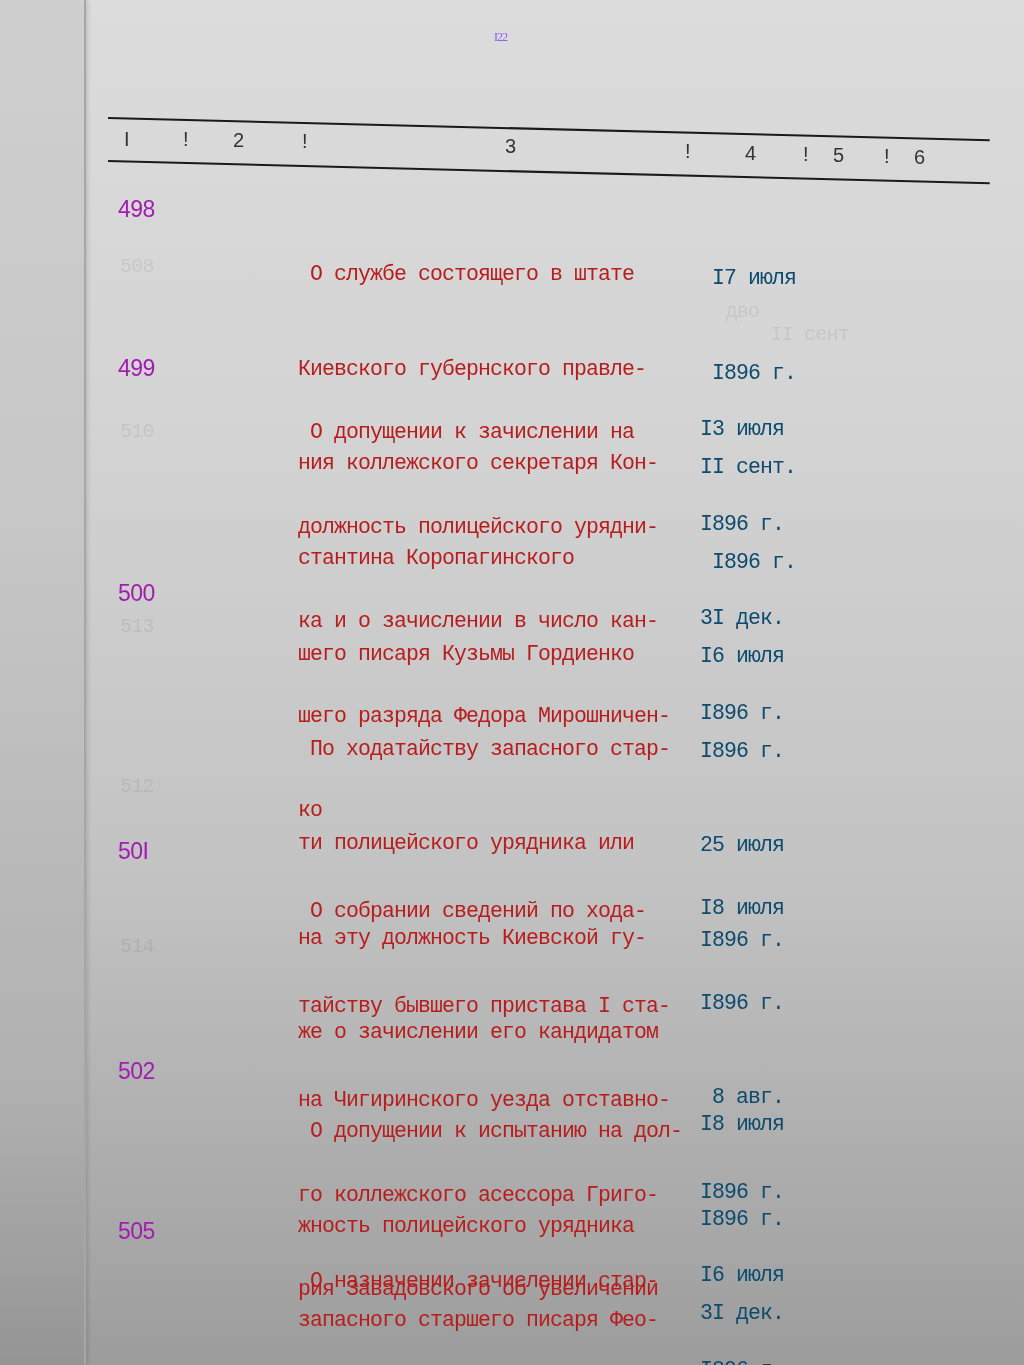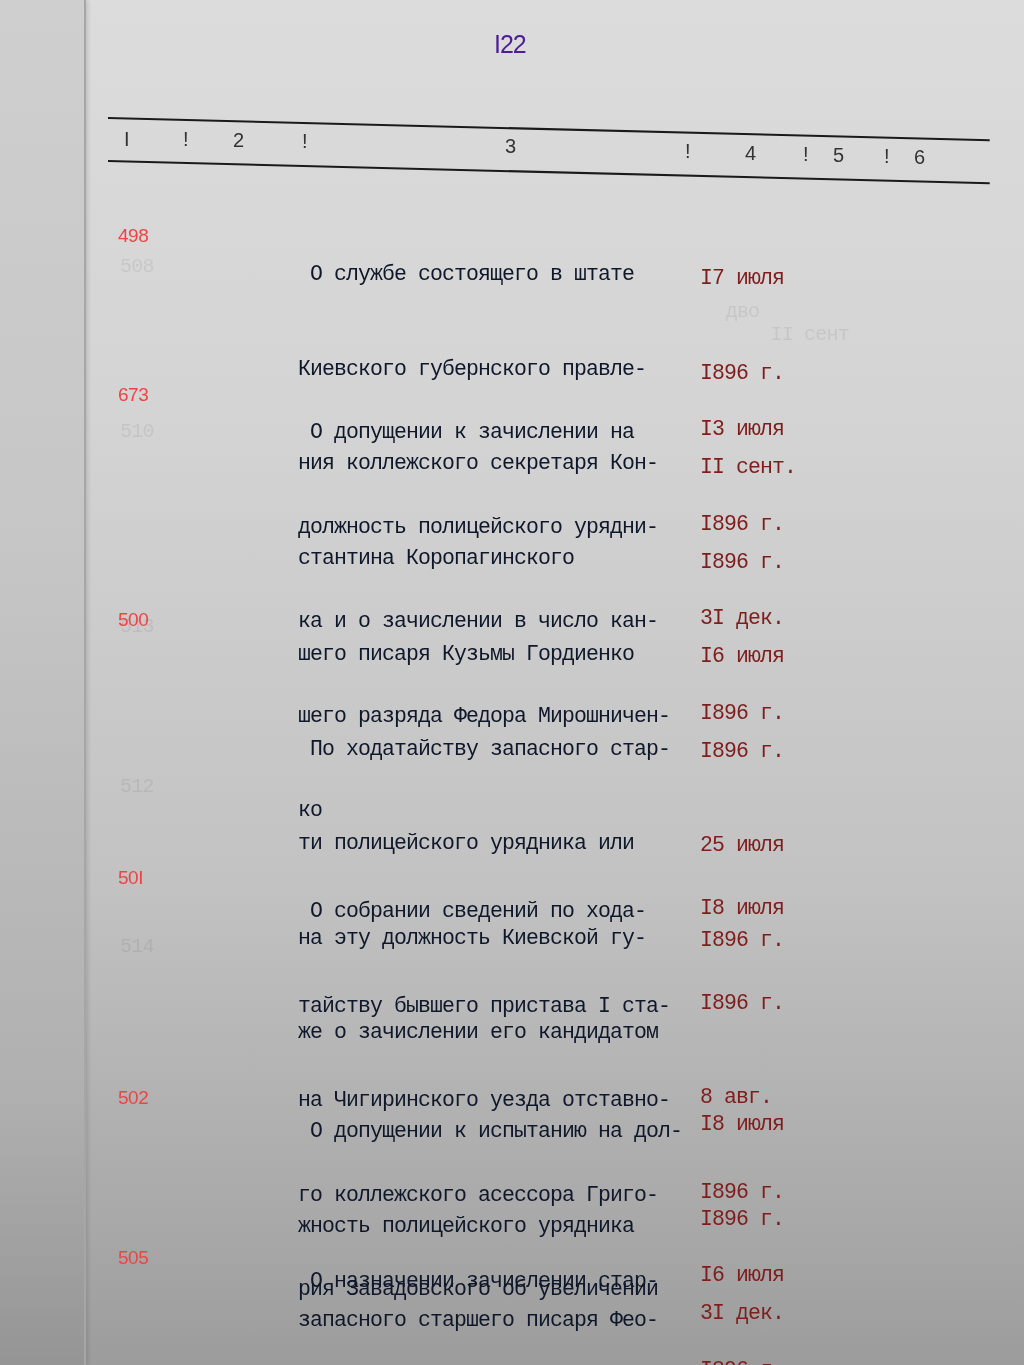--- a/index.html
+++ b/index.html
@@ -15,57 +15,57 @@
   }
   .prev-page-edge {
     position: absolute; left: 0; top: 0;
     width: 84px; height: 1365px;
     background: linear-gradient(180deg, #cfcfcf 0%, #c6c6c6 40%, #b0b0b0 80%, #959595 100%);
     border-right: 2px solid #a6a6a6;
     box-shadow: 2px 0 4px rgba(0,0,0,0.12);
   }
   .page-number {
     position: absolute; left: 494px; top: 30px;
-    font-family: Liberation Sans, sans-serif;
-    font-size: 25px; color: #4c1d95;
+    font-family: Liberation Serif, serif;
+    font-size: 12px; color: #8b5cf6;
     letter-spacing: -1px;
   }
   .rule {
     position: absolute; height: 2px; background: #1a1a1a;
     transform-origin: left center;
   }
   .rule-top { left: 108px; top: 117px; width: 882px; transform: rotate(1.45deg); }
   .rule-bottom { left: 108px; top: 160px; width: 882px; transform: rotate(1.45deg); }
 
   .col-header {
     position: absolute; font-size: 20px; color: #333;
     font-family: "Liberation Sans", "DejaVu Sans", sans-serif;
   }
 
   .entry-num {
     position: absolute; left: 118px;
     font-family: "Liberation Sans", "DejaVu Sans", sans-serif;
-    font-size: 19px; color: #ef4444;
+    font-size: 23px; color: #a21caf;
     letter-spacing: -0.5px;
-    margin-top: 29px;
   }
   .entry-body {
     position: absolute; left: 298px;
     font-size: 21.5px; line-height: 31.5px;
     letter-spacing: -0.9px;
     white-space: pre;
-    color: #0f172a;
+    color: #b91c1c;
   }
   .entry-body .line { display: block; }
   .entry-dates {
     position: absolute; left: 700px;
     font-size: 21.5px; line-height: 31.5px;
     letter-spacing: -0.9px;
     white-space: pre;
-    color: #7f1d1d;
+    color: #0c4a6e;
+    text-align: right;
   }
   .entry-dates .line { display: block; }
 
   .bleed {
     position: absolute; color: rgba(0,0,0,0.07);
     font-size: 20px; white-space: pre; letter-spacing: -0.8px;
   }
 </style>
 </head>
 <body>
@@ -110,21 +110,21 @@
   </div>
   <div class="entry-dates" style="top:200px;">
     <span class="line">I7 июля</span>
     <span class="line">I896 г.</span>
     <span class="line">II сент.</span>
     <span class="line">I896 г.</span>
   </div>
 </div>
 
 <div>
-  <span class="entry-num" style="top:355px;">673</span>
+  <span class="entry-num" style="top:355px;">499</span>
   <div class="entry-body" style="top:354px;">
     <span class="line"> О допущении к зачислении на</span>
     <span class="line">должность полицейского урядни-</span>
     <span class="line">ка и о зачислении в число кан-</span>
     <span class="line">шего разряда Федора Мирошничен-</span>
     <span class="line">ко</span>
   </div>
   <div class="entry-dates" style="top:351px;">
     <span class="line">I3 июля</span>
     <span class="line">I896 г.</span>

